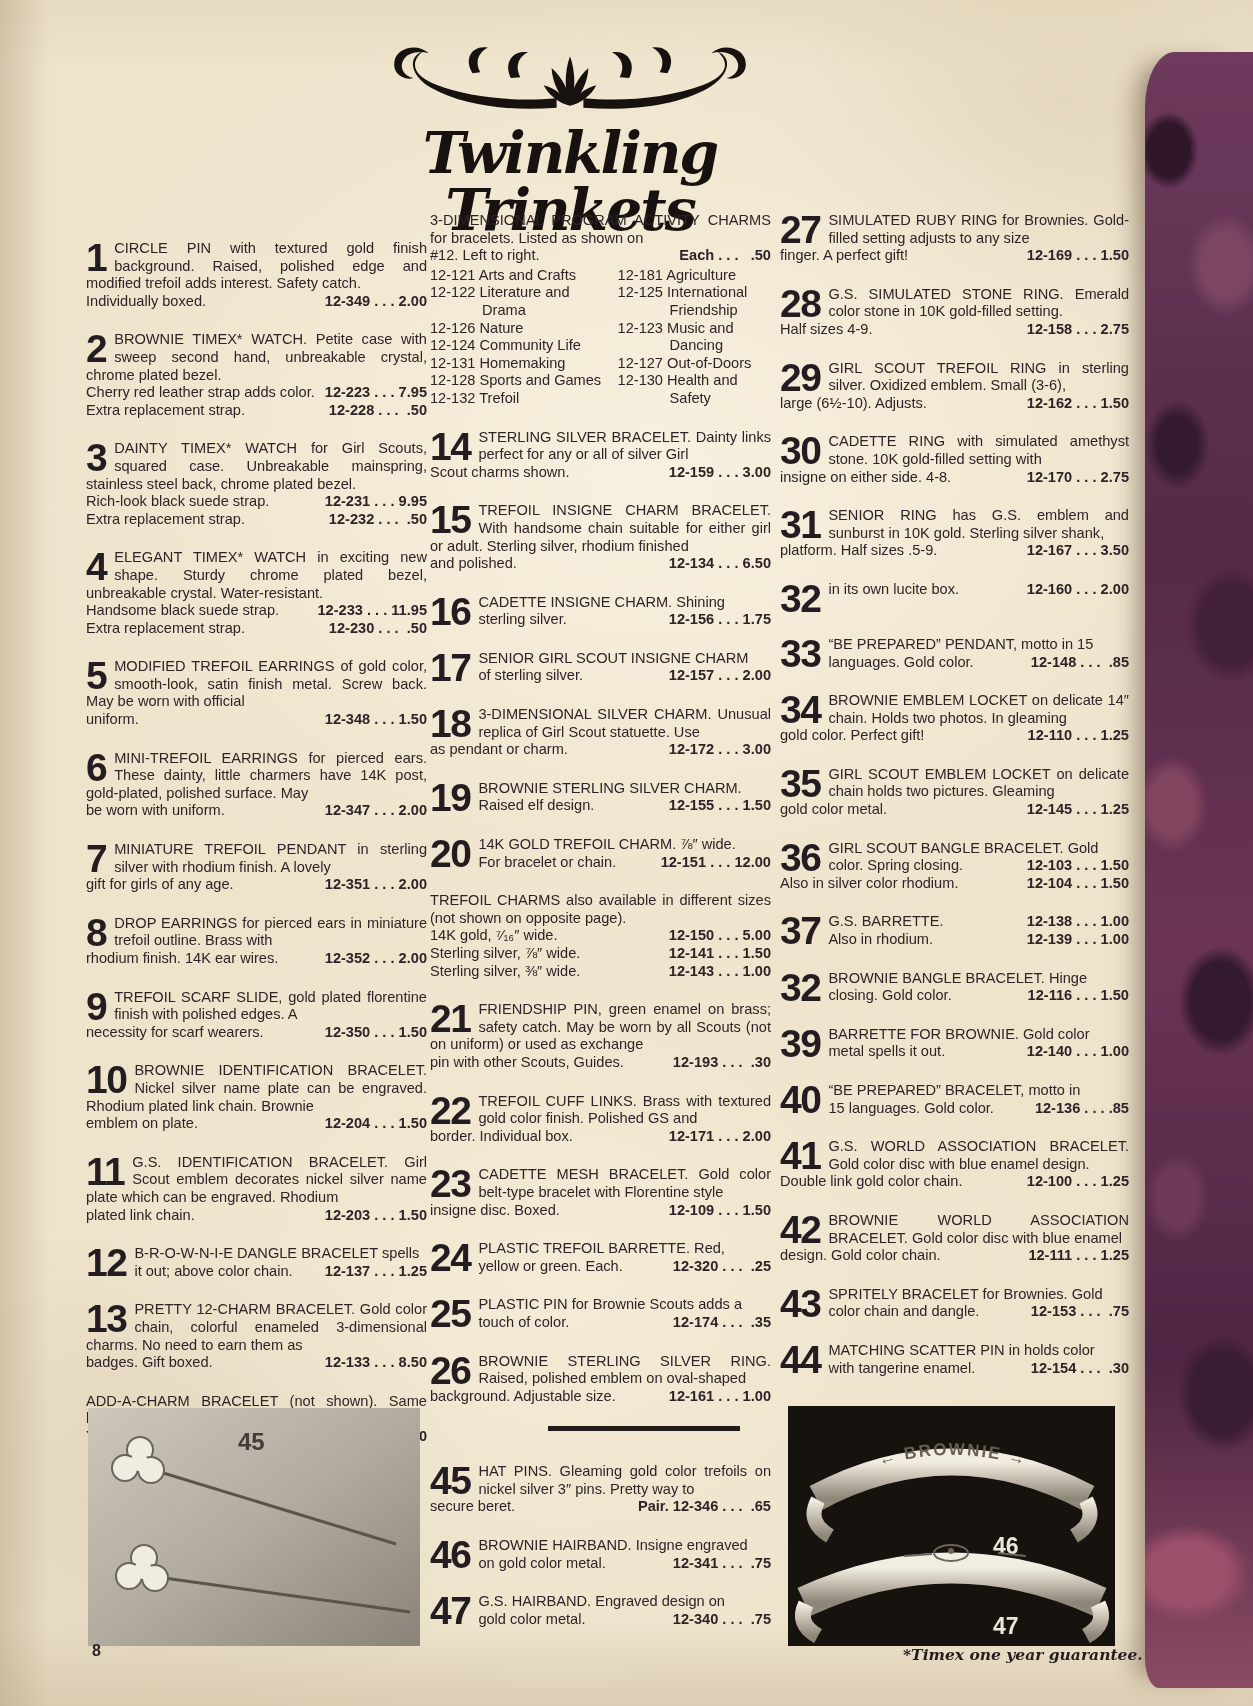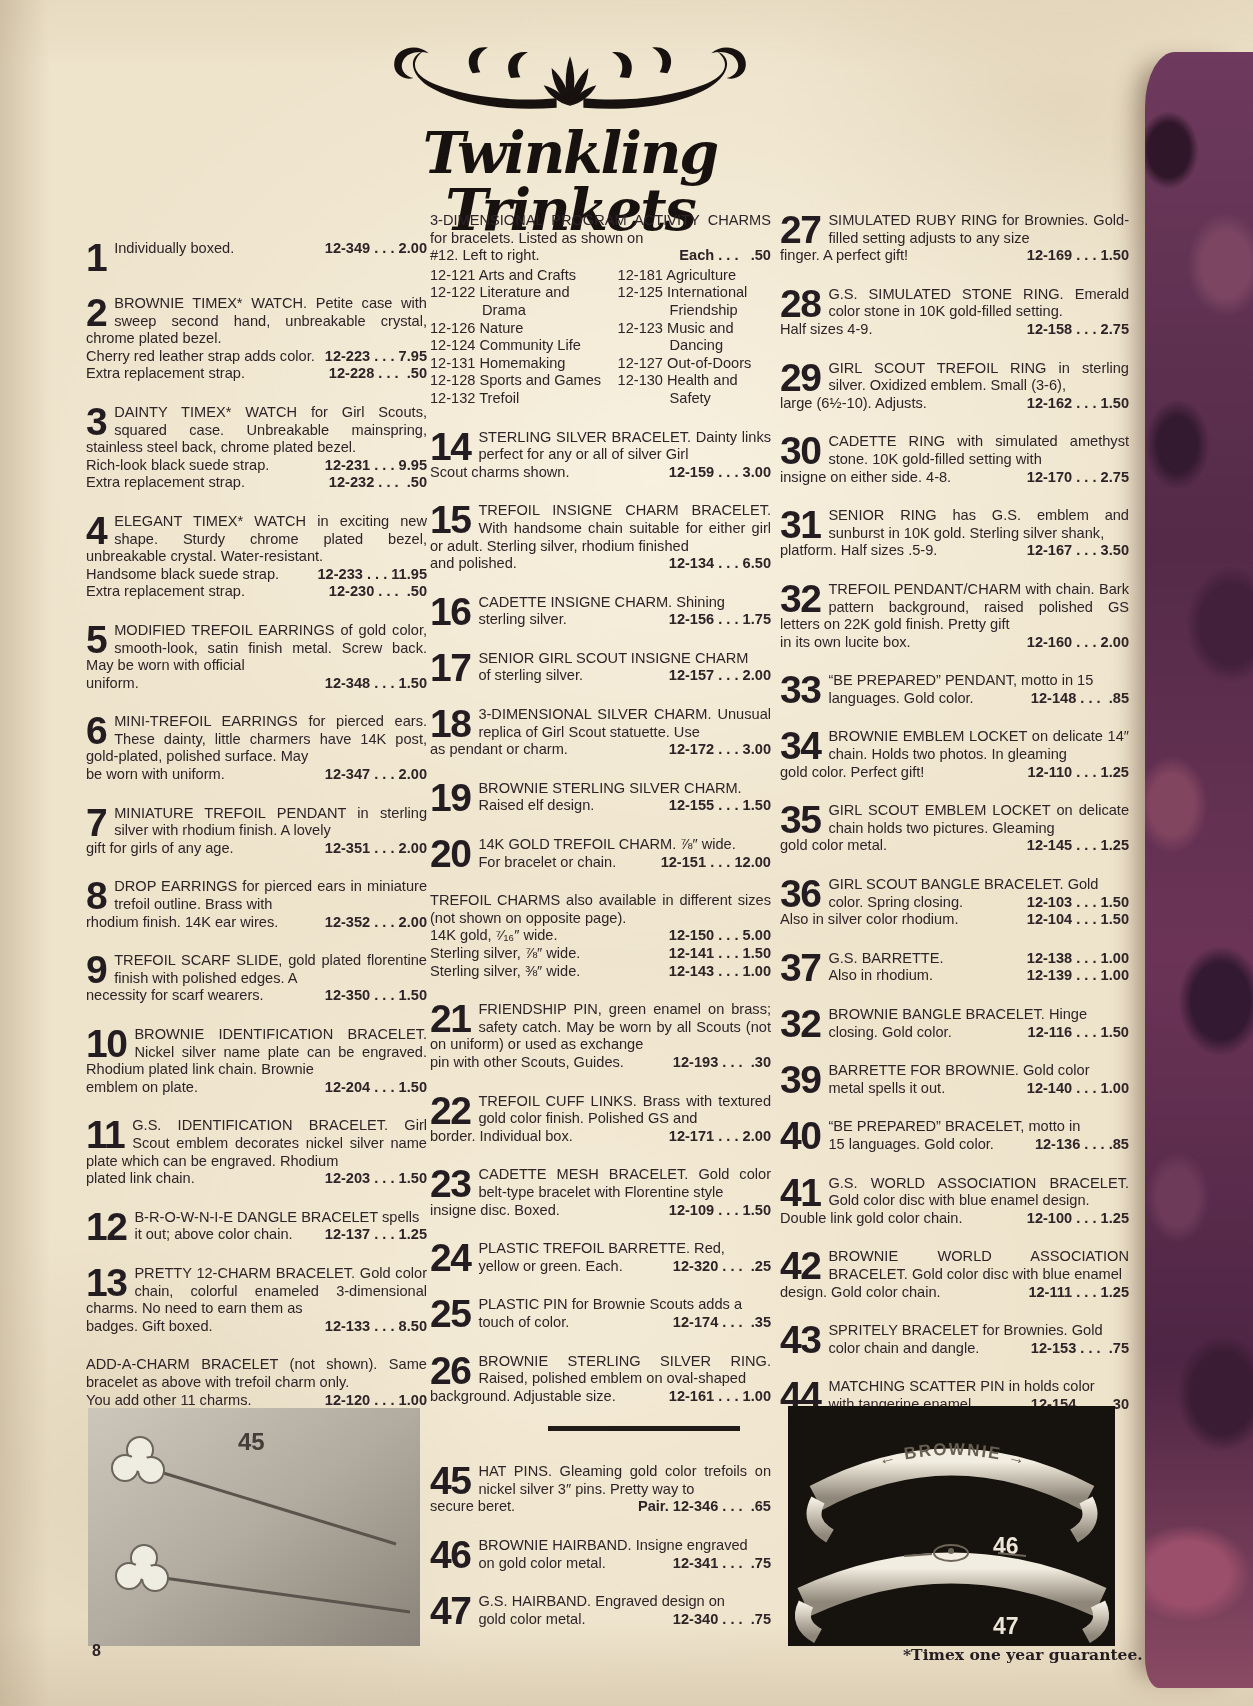--- a/index.html
+++ b/index.html
@@ -55,21 +55,21 @@
   .charm{padding-left:52px;text-indent:-52px;}
   .rule{width:192px;height:5px;background:#201b18;margin:12px 0 32px 118px;}
   
   .photo{position:absolute;}
   .photo svg{display:block;}
   #photo-left{left:88px;top:1408px;width:332px;height:238px;}
   #photo-right{left:788px;top:1406px;width:327px;height:240px;}
   
   .pagenum{position:absolute;left:92px;top:1642px;font-size:16px;font-weight:600;}
   .footnote{position:absolute;left:903px;top:1645px;font-family:"DejaVu Serif",serif;
-    font-weight:600;font-size:15.5px;color:#241d21;}
+    font-style:italic;font-weight:600;font-size:15.5px;color:#241d21;}
 </style>
 </head>
 <body>
 
 <div class="page">
   <div class="edge-strip"></div>
 
   <header class="masthead">
     <svg class="flourish" viewBox="0 0 440 78" aria-hidden="true">
       <g fill="#17120f">
@@ -87,21 +87,21 @@
           <path d="M158,37 C150,21 160,7 176,10 C166,15 162,25 168,36 Z"></path>
         </g>
         <use href="#sw" transform="translate(440,0) scale(-1,1)"></use>
       </g>
     </svg>
     <h1 class="title">Twinkling Trinkets</h1>
   </header>
 
   <main>
     <section class="col" id="col-0">
-        <div class="item"><div class="inum">1</div><div class="pline"><b class="pcode">12-349 . . . 2.00</b><span class="plabel">Individually boxed.</span></div></div>
+        <div class="item"><div class="inum">1</div><span class="desc">CIRCLE PIN with textured gold finish background. Raised, polished edge and modified trefoil adds interest. Safety catch.</span><div class="pline"><b class="pcode">12-349 . . . 2.00</b><span class="plabel">Individually boxed.</span></div></div>
         <div class="item"><div class="inum">2</div><span class="desc">BROWNIE TIMEX* WATCH. Petite case with sweep second hand, unbreakable crystal, chrome plated bezel.</span><div class="pline"><b class="pcode">12-223 . . . 7.95</b><span class="plabel">Cherry red leather strap adds color.</span></div><div class="pline"><b class="pcode">12-228 . . .  .50</b><span class="plabel">Extra replacement strap.</span></div></div>
         <div class="item"><div class="inum">3</div><span class="desc">DAINTY TIMEX* WATCH for Girl Scouts, squared case. Unbreakable mainspring, stainless steel back, chrome plated bezel.</span><div class="pline"><b class="pcode">12-231 . . . 9.95</b><span class="plabel">Rich-look black suede strap.</span></div><div class="pline"><b class="pcode">12-232 . . .  .50</b><span class="plabel">Extra replacement strap.</span></div></div>
         <div class="item"><div class="inum">4</div><span class="desc">ELEGANT TIMEX* WATCH in exciting new shape. Sturdy chrome plated bezel, unbreakable crystal. Water-resistant.</span><div class="pline"><b class="pcode">12-233 . . . 11.95</b><span class="plabel">Handsome black suede strap.</span></div><div class="pline"><b class="pcode">12-230 . . .  .50</b><span class="plabel">Extra replacement strap.</span></div></div>
         <div class="item"><div class="inum">5</div><span class="desc">MODIFIED TREFOIL EARRINGS of gold color, smooth-look, satin finish metal. Screw back. May be worn with official</span><div class="pline"><b class="pcode">12-348 . . . 1.50</b><span class="plabel">uniform.</span></div></div>
         <div class="item"><div class="inum">6</div><span class="desc">MINI-TREFOIL EARRINGS for pierced ears. These dainty, little charmers have 14K post, gold-plated, polished surface. May</span><div class="pline"><b class="pcode">12-347 . . . 2.00</b><span class="plabel">be worn with uniform.</span></div></div>
         <div class="item"><div class="inum">7</div><span class="desc">MINIATURE TREFOIL PENDANT in sterling silver with rhodium finish. A lovely</span><div class="pline"><b class="pcode">12-351 . . . 2.00</b><span class="plabel">gift for girls of any age.</span></div></div>
         <div class="item"><div class="inum">8</div><span class="desc">DROP EARRINGS for pierced ears in miniature trefoil outline. Brass with</span><div class="pline"><b class="pcode">12-352 . . . 2.00</b><span class="plabel">rhodium finish. 14K ear wires.</span></div></div>
         <div class="item"><div class="inum">9</div><span class="desc">TREFOIL SCARF SLIDE, gold plated florentine finish with polished edges. A</span><div class="pline"><b class="pcode">12-350 . . . 1.50</b><span class="plabel">necessity for scarf wearers.</span></div></div>
         <div class="item"><div class="inum">10</div><span class="desc">BROWNIE IDENTIFICATION BRACELET. Nickel silver name plate can be engraved. Rhodium plated link chain. Brownie</span><div class="pline"><b class="pcode">12-204 . . . 1.50</b><span class="plabel">emblem on plate.</span></div></div>
         <div class="item"><div class="inum">11</div><span class="desc">G.S. IDENTIFICATION BRACELET. Girl Scout emblem decorates nickel silver name plate which can be engraved. Rhodium</span><div class="pline"><b class="pcode">12-203 . . . 1.50</b><span class="plabel">plated link chain.</span></div></div>
@@ -146,21 +146,21 @@
         <div class="item"><div class="inum">45</div><span class="desc">HAT PINS. Gleaming gold color trefoils on nickel silver 3″ pins. Pretty way to</span><div class="pline"><b class="pcode">Pair. 12-346 . . .  .65</b><span class="plabel">secure beret.</span></div></div>
         <div class="item"><div class="inum">46</div><span class="desc">BROWNIE HAIRBAND. Insigne engraved</span><div class="pline"><b class="pcode">12-341 . . .  .75</b><span class="plabel">on gold color metal.</span></div></div>
         <div class="item"><div class="inum">47</div><span class="desc">G.S. HAIRBAND. Engraved design on</span><div class="pline"><b class="pcode">12-340 . . .  .75</b><span class="plabel">gold color metal.</span></div></div>
       </section>
     <section class="col" id="col-2">
         <div class="item"><div class="inum">27</div><span class="desc">SIMULATED RUBY RING for Brownies. Gold-filled setting adjusts to any size</span><div class="pline"><b class="pcode">12-169 . . . 1.50</b><span class="plabel">finger. A perfect gift!</span></div></div>
         <div class="item"><div class="inum">28</div><span class="desc">G.S. SIMULATED STONE RING. Emerald color stone in 10K gold-filled setting.</span><div class="pline"><b class="pcode">12-158 . . . 2.75</b><span class="plabel">Half sizes 4-9.</span></div></div>
         <div class="item"><div class="inum">29</div><span class="desc">GIRL SCOUT TREFOIL RING in sterling silver. Oxidized emblem. Small (3-6),</span><div class="pline"><b class="pcode">12-162 . . . 1.50</b><span class="plabel">large (6½-10). Adjusts.</span></div></div>
         <div class="item"><div class="inum">30</div><span class="desc">CADETTE RING with simulated amethyst stone. 10K gold-filled setting with</span><div class="pline"><b class="pcode">12-170 . . . 2.75</b><span class="plabel">insigne on either side. 4-8.</span></div></div>
         <div class="item"><div class="inum">31</div><span class="desc">SENIOR RING has G.S. emblem and sunburst in 10K gold. Sterling silver shank,</span><div class="pline"><b class="pcode">12-167 . . . 3.50</b><span class="plabel">platform. Half sizes .5-9.</span></div></div>
-        <div class="item"><div class="inum">32</div><span class="desc">TREFOIL PENDANT/CHARM with chain. Bark pattern background, raised polished GS letters on 22K gold finish. Pretty gift</span><div class="pline"><b class="pcode">12-160 . . . 2.00</b><span class="plabel">in its own lucite box.</span></div></div>
+        <div class="item"><div class="inum">32</div><div class="pline"><b class="pcode">12-160 . . . 2.00</b><span class="plabel">in its own lucite box.</span></div></div>
         <div class="item"><div class="inum">33</div><span class="desc">“BE PREPARED” PENDANT, motto in 15</span><div class="pline"><b class="pcode">12-148 . . .  .85</b><span class="plabel">languages. Gold color.</span></div></div>
         <div class="item"><div class="inum">34</div><span class="desc">BROWNIE EMBLEM LOCKET on delicate 14″ chain. Holds two photos. In gleaming</span><div class="pline"><b class="pcode">12-110 . . . 1.25</b><span class="plabel">gold color. Perfect gift!</span></div></div>
         <div class="item"><div class="inum">35</div><span class="desc">GIRL SCOUT EMBLEM LOCKET on delicate chain holds two pictures. Gleaming</span><div class="pline"><b class="pcode">12-145 . . . 1.25</b><span class="plabel">gold color metal.</span></div></div>
         <div class="item"><div class="inum">36</div><span class="desc">GIRL SCOUT BANGLE BRACELET. Gold</span><div class="pline"><b class="pcode">12-103 . . . 1.50</b><span class="plabel">color. Spring closing.</span></div><div class="pline"><b class="pcode">12-104 . . . 1.50</b><span class="plabel">Also in silver color rhodium.</span></div></div>
         <div class="item">
           <div class="inum">37</div>
           <div class="pline"><b class="pcode">12-138 . . . 1.00</b><span class="plabel">G.S. BARRETTE.</span></div>
           <div class="pline"><b class="pcode">12-139 . . . 1.00</b><span class="plabel">Also in rhodium.</span></div>
         </div>
         <div class="item"><div class="inum">32</div><span class="desc">BROWNIE BANGLE BRACELET. Hinge</span><div class="pline"><b class="pcode">12-116 . . . 1.50</b><span class="plabel">closing. Gold color.</span></div></div>

